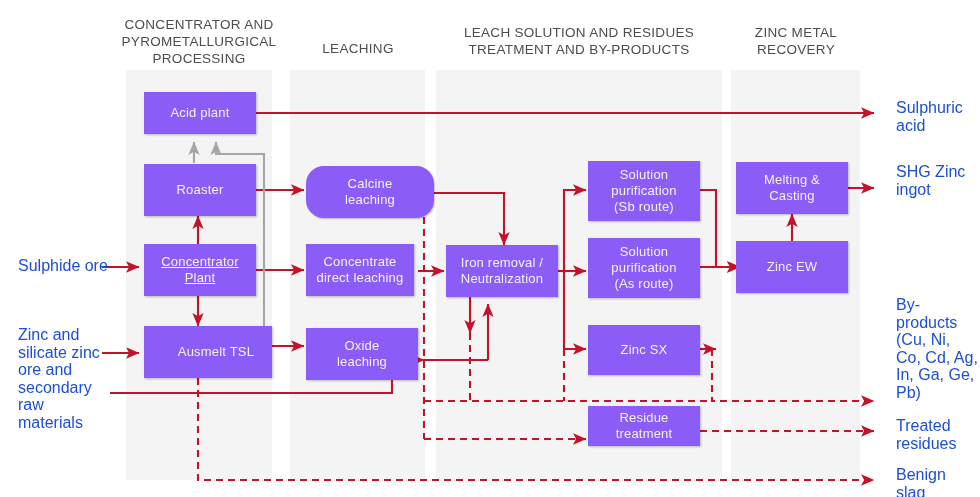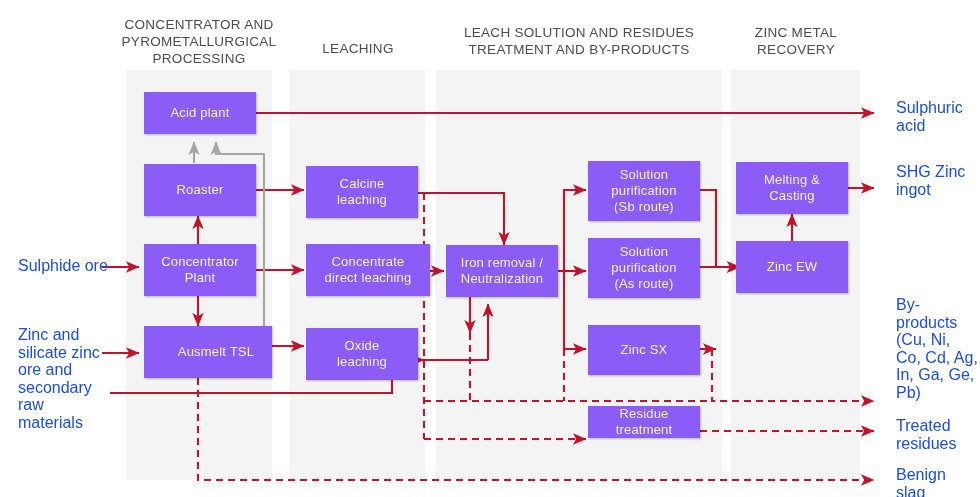--- a/index.html
+++ b/index.html
@@ -118,48 +118,48 @@
     <g fill="none" stroke="#a6a6a6" stroke-width="2.1">
       <path d="M194,155 L194,134" marker-end="url(#ah-gray)"></path>
       <path d="M264,370 L264,146 L216,146 L216,134" marker-end="url(#ah-gray)"></path>
     </g>
   </svg>
 
   <div class="node" style="left:144px;top:84px;width:112px;height:42px;white-space:pre-line;">Acid plant</div>
 
   <div class="node" style="left:144px;top:156px;width:112px;height:52px;white-space:pre-line;">Roaster</div>
 
-  <div class="node" style="left:144px;top:236px;width:112px;height:52px;white-space:pre-line;">Concentrator
+  <div class="node" style="left:144px;top:236px;width:112px;height:52px;white-space:pre-line;text-decoration:underline;">Concentrator
 Plant</div>
 
   <div class="node" style="left:144px;top:318px;width:112px;height:52px;white-space:pre-line;padding-left:16px;">Ausmelt TSL</div>
 
-  <div class="node" style="left:306px;top:158px;width:112px;height:52px;white-space:pre-line;">Calcine
+  <div class="node" style="left:306px;top:158px;width:128px;height:52px;white-space:pre-line;border-radius:18px;">Calcine
 leaching</div>
 
-  <div class="node" style="left:306px;top:236px;width:124px;height:52px;white-space:pre-line;">Concentrate
+  <div class="node" style="left:306px;top:236px;width:108px;height:52px;white-space:pre-line;">Concentrate
 direct leaching</div>
 
   <div class="node" style="left:306px;top:320px;width:112px;height:52px;white-space:pre-line;">Oxide
 leaching</div>
 
   <div class="node" style="left:446px;top:237px;width:112px;height:52px;white-space:pre-line;">Iron removal /
 Neutralization</div>
 
   <div class="node" style="left:588px;top:153px;width:112px;height:60px;white-space:pre-line;">Solution
 purification
 (Sb route)</div>
 
   <div class="node" style="left:588px;top:230px;width:112px;height:60px;white-space:pre-line;">Solution
 purification
 (As route)</div>
 
   <div class="node" style="left:588px;top:317px;width:112px;height:50px;white-space:pre-line;">Zinc SX</div>
 
-  <div class="node" style="left:588px;top:398px;width:112px;height:32px;white-space:pre-line;">Residue
+  <div class="node" style="left:588px;top:398px;width:112px;height:40px;white-space:pre-line;">Residue
 treatment</div>
 
   <div class="node" style="left:736px;top:154px;width:112px;height:52px;white-space:pre-line;">Melting &amp;
 Casting</div>
 
   <div class="node" style="left:736px;top:233px;width:112px;height:52px;white-space:pre-line;">Zinc EW</div>
 
   <div class="io-label left" style="left:18px;top:249px;width:100px;white-space:pre-line;">Sulphide ore</div>
 
   <div class="io-label left" style="left:18px;top:318px;width:100px;white-space:pre-line;">Zinc and

